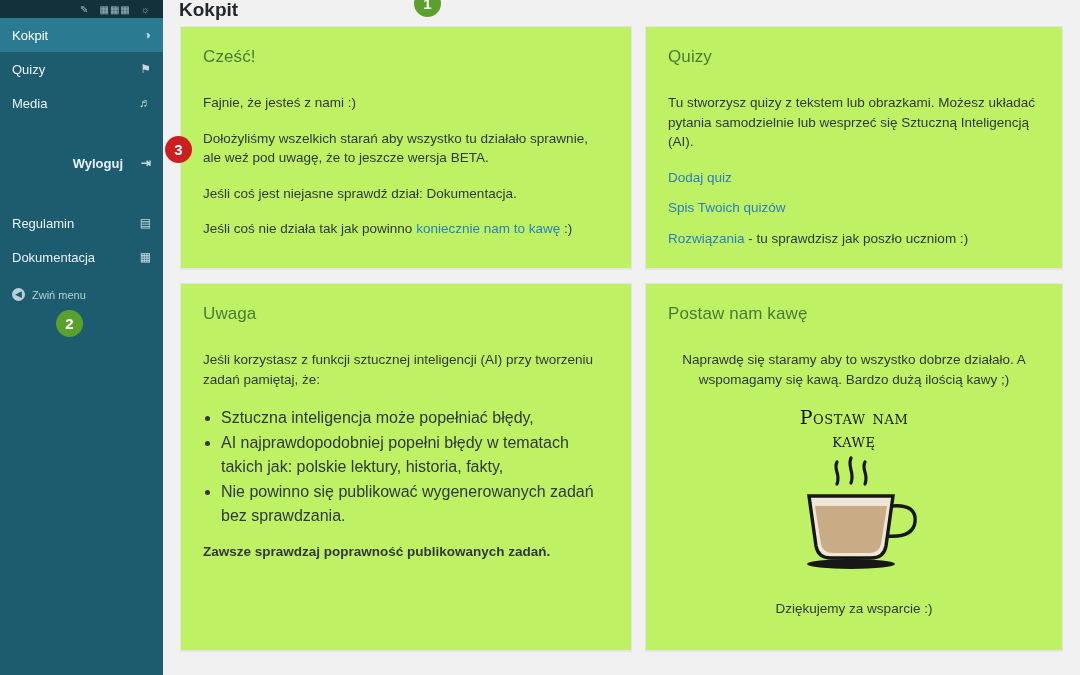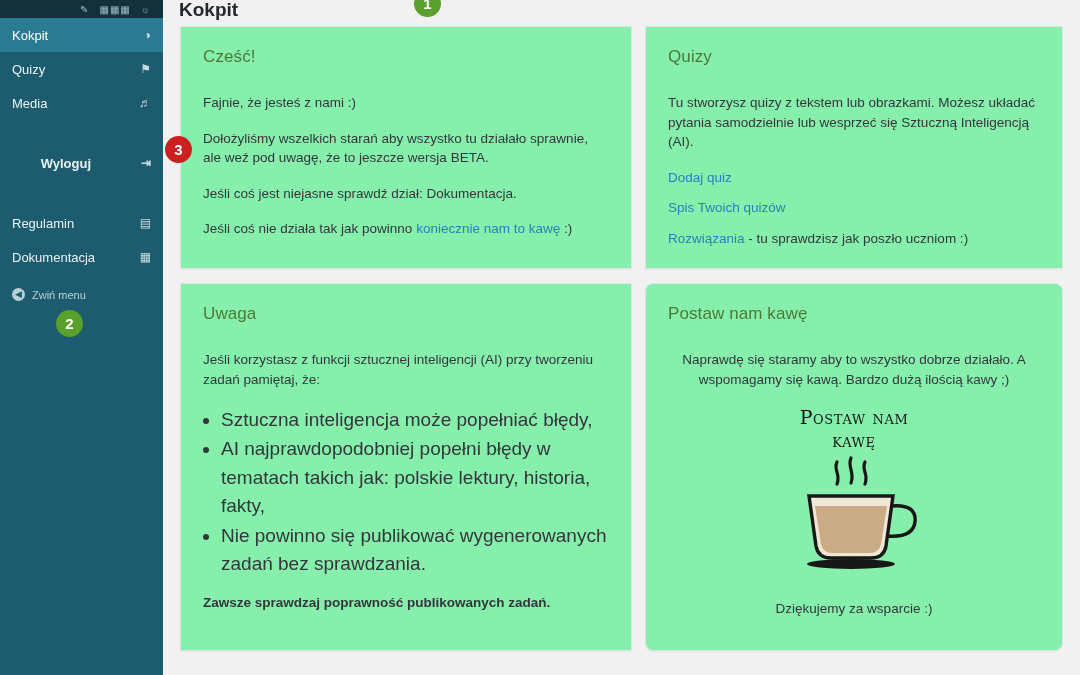--- a/index.html
+++ b/index.html
@@ -65,21 +65,21 @@
   }
   .sb-item.active::after {
     content: "";
     position: absolute;
     right: -9px; top: 50%;
     transform: translateY(-50%);
     border-style: solid;
     border-width: 9px 0 9px 9px;
     border-color: transparent transparent transparent #2a7b92;
   }
-  .sb-item.logout { justify-content: flex-end; font-weight: bold; gap: 32px; }
+  .sb-item.logout { justify-content: flex-end; font-weight: bold; }
   .sb-item.logout .sb-label { flex: 0 0 auto; margin-right: 14px; }
   .sb-item.logout .sb-ico { width: 14px; }
 
   .sb-gap { height: 26px; }
 
   .sb-collapse {
     display: flex;
     align-items: center;
     gap: 7px;
     padding: 14px 12px 0 12px;
@@ -116,21 +116,21 @@
   }
   #cards {
     display: grid;
     grid-template-columns: 452px 1fr;
     column-gap: 13px;
     row-gap: 14px;
     padding: 6px 17px 0 17px;
     align-content: start;
   }
   .card {
-    background: #86efac;
+    background: #bef264;
     border: 1px solid #e2e4e7;
     box-shadow: 0 1px 1px rgba(0,0,0,.04);
     padding: 16px 22px 20px 22px;
   }
   .card h2 {
     margin: 4px 0 26px 0;
     font-size: 17px;
     font-weight: normal;
     color: #4b7a37;
     letter-spacing: .1px;
@@ -144,29 +144,29 @@
   .card p:last-child { margin-bottom: 0; }
   .card a {
     color: #2a7fbf;
     text-decoration: none;
   }
   .strong { font-weight: normal; }
 
   .card-welcome { grid-column: 1; grid-row: 1; min-height: 243px; }
   .card-quizy   { grid-column: 2; grid-row: 1; min-height: 243px; }
   .card-uwaga   { grid-column: 1; grid-row: 2; min-height: 295px; }
-  .card-kawa    { grid-column: 2; grid-row: 2; min-height: 368px; border-radius: 8px; }
+  .card-kawa    { grid-column: 2; grid-row: 2; min-height: 368px; }
 
   .card-quizy .link-row { margin: 1px 0 11px 0; font-size: 13.5px; }
   .card-quizy .link-row:first-of-type { margin-top: 2px; }
 
   ul.notes {
     margin: 0 0 14px 0;
     padding-left: 18px;
-    font-size: 19px;
+    font-size: 16px;
     line-height: 1.5;
     color: #32373c;
   }
   ul.notes li { margin-bottom: 1px; }
   .final-note {
     font-weight: bold;
     font-size: 14.5px;
     color: #23282d;
     margin: 0;
   }

